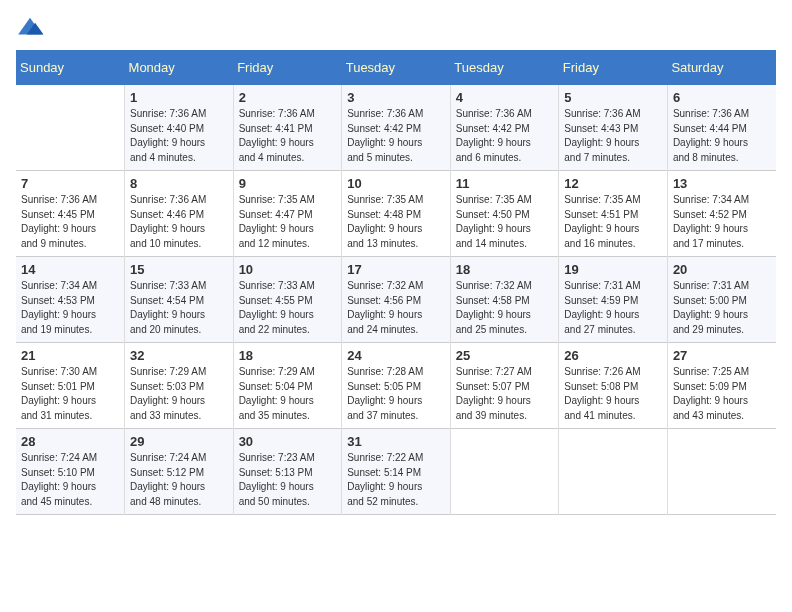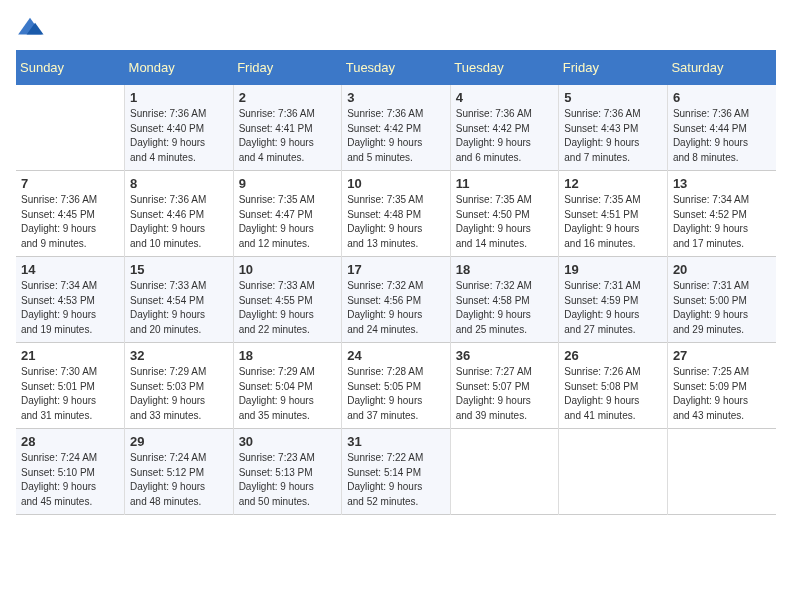--- a/index.html
+++ b/index.html
@@ -217,21 +217,21 @@
         </td>
         <td>
           <span class="day-number">18</span>
           <div class="day-info">Sunrise: 7:29 AM<br>Sunset: 5:04 PM<br>Daylight: 9 hours<br>and 35 minutes.</div>
         </td>
         <td>
           <span class="day-number">24</span>
           <div class="day-info">Sunrise: 7:28 AM<br>Sunset: 5:05 PM<br>Daylight: 9 hours<br>and 37 minutes.</div>
         </td>
         <td>
-          <span class="day-number">36</span>
+          <span class="day-number">25</span>
           <div class="day-info">Sunrise: 7:27 AM<br>Sunset: 5:07 PM<br>Daylight: 9 hours<br>and 39 minutes.</div>
         </td>
         <td>
           <span class="day-number">26</span>
           <div class="day-info">Sunrise: 7:26 AM<br>Sunset: 5:08 PM<br>Daylight: 9 hours<br>and 41 minutes.</div>
         </td>
         <td>
           <span class="day-number">27</span>
           <div class="day-info">Sunrise: 7:25 AM<br>Sunset: 5:09 PM<br>Daylight: 9 hours<br>and 43 minutes.</div>
         </td>

